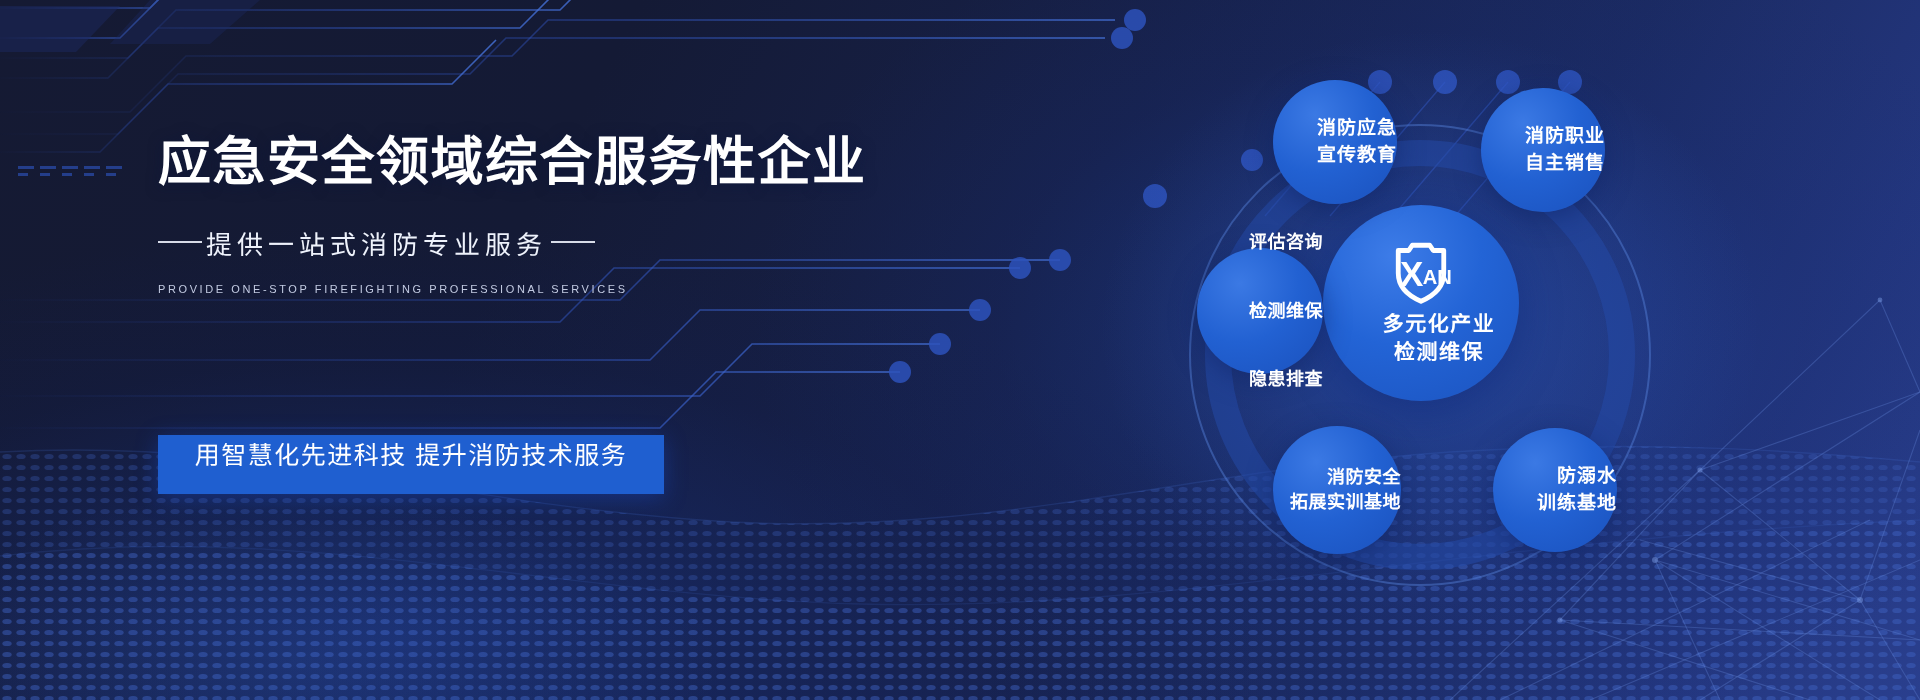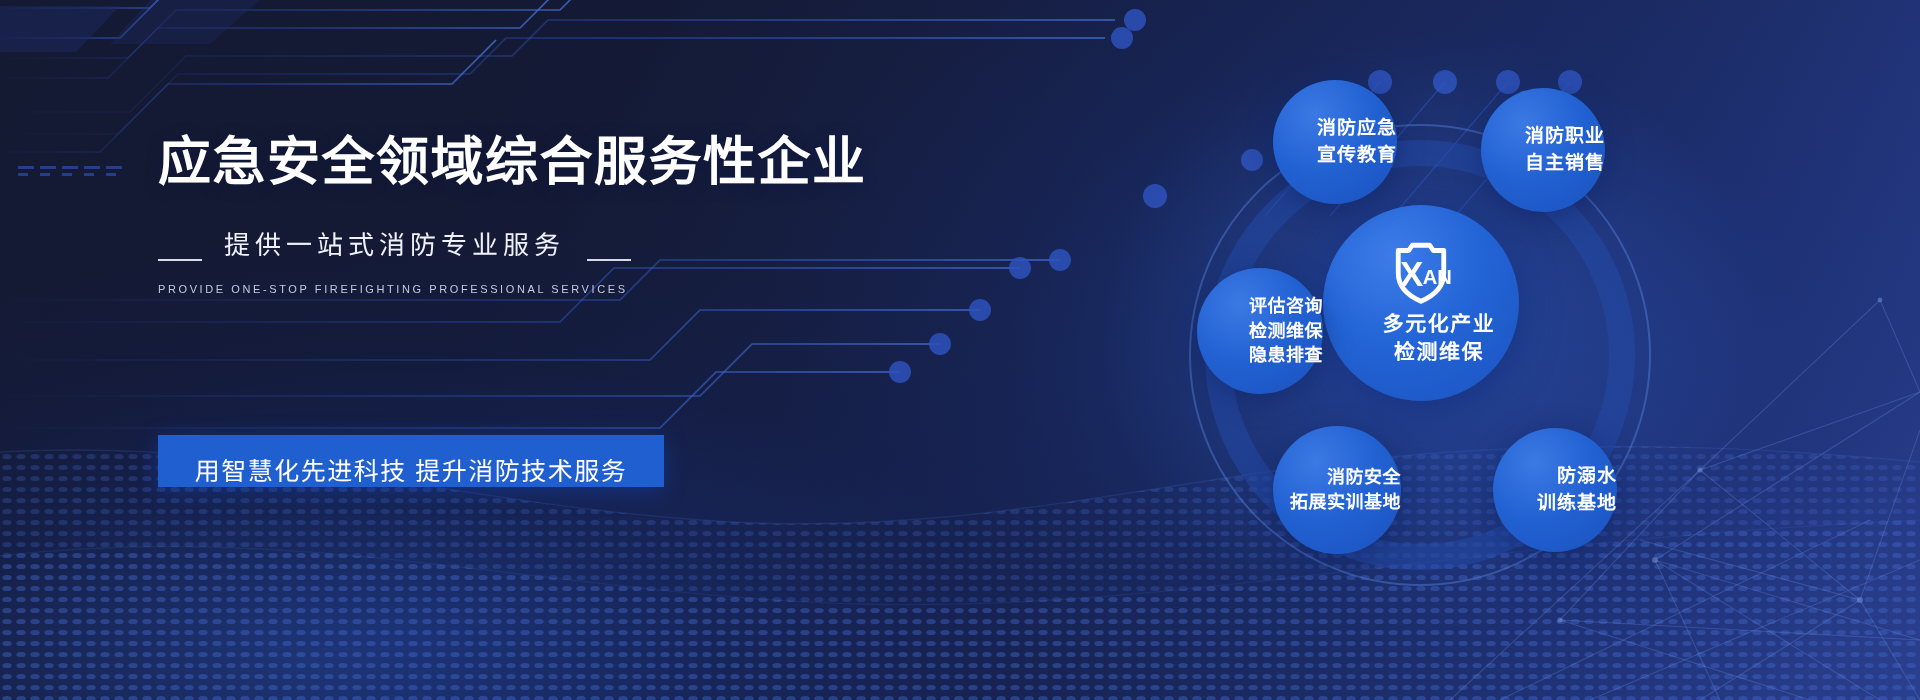--- a/index.html
+++ b/index.html
@@ -22,34 +22,34 @@
   .bg-layer svg{display:block;width:1920px;height:700px;}
 
   
   .copy{position:absolute;left:158px;top:135px;width:760px;}
   .headline{
     font-size:53px;line-height:1.18;font-weight:700;color:#ffffff;
     letter-spacing:1.5px;margin:0;white-space:nowrap;
     text-shadow:0 2px 14px rgba(10,20,60,.55);
     font-family:Liberation Mono, monospace;
   }
-  .sub-row{display:flex;align-items:flex-end;gap:22px;margin-top:26px;}
+  .sub-row{display:flex;align-items:center;gap:4px;margin-top:26px;}
   .rule{width:44px;height:2px;background:#e8ecf6;opacity:.92;flex:0 0 auto;}
   .subline{
     font-size:26px;color:#eef2fb;letter-spacing:5px;font-weight:400;white-space:nowrap;
   }
   .eng{
     margin-top:22px;font-size:11px;letter-spacing:2.6px;color:#c3cbe2;
     font-weight:400;white-space:nowrap;
   }
   .cta{
     position:absolute;left:158px;top:435px;
-    width:506px;height:52px;
+    width:506px;height:59px;
     background:#1f5fd0;
-    display:flex;align-items:flex-end;justify-content:center;
+    display:flex;align-items:flex-start;justify-content:center;
     box-shadow:0 4px 22px rgba(24,72,190,.45);
   }
   .cta span{
     font-size:25px;color:#ffffff;letter-spacing:1.5px;font-weight:400;white-space:nowrap;
   }
 
   
   .diagram{position:absolute;left:1085px;top:60px;width:680px;height:580px;}
   .ring-thick{
     position:absolute;left:120px;top:80px;width:430px;height:430px;border-radius:50%;
@@ -69,21 +69,21 @@
     box-shadow:0 6px 26px rgba(12,34,100,.5);
   }
   .node .ln{display:block;white-space:nowrap;font-weight:700;letter-spacing:1px;}
   .node.sat .ln{font-size:19px;line-height:1.42;}
   .node.sat.tri .ln{font-size:18px;line-height:1.38;letter-spacing:.5px;}
   #node-0{left:188px;top:20px;width:124px;height:124px;}
   #node-1{left:396px;top:28px;width:124px;height:124px;}
   #node-2{left:470px;top:197px;width:124px;height:124px;}
   #node-3{left:408px;top:368px;width:124px;height:124px;}
   #node-4{left:188px;top:366px;width:128px;height:128px;}
-  #node-5{left:112px;top:208px;width:126px;height:126px;}
+  #node-5{left:112px;top:188px;width:126px;height:126px;gap:44px;}
 
   .center{
     position:absolute;left:238px;top:145px;width:196px;height:196px;border-radius:50%;
     background:radial-gradient(circle at 36% 26%, #3d7ce8 0%, #2364d6 46%, #1b53bf 100%);
     display:flex;flex-direction:column;align-items:center;justify-content:center;
     box-shadow:0 10px 38px rgba(14,40,120,.55);
   }
   .logo-wrap{width:70px;height:66px;margin-bottom:4px;}
   .center .c-ln{
     display:block;color:#fff;font-size:21px;line-height:1.32;font-weight:700;

